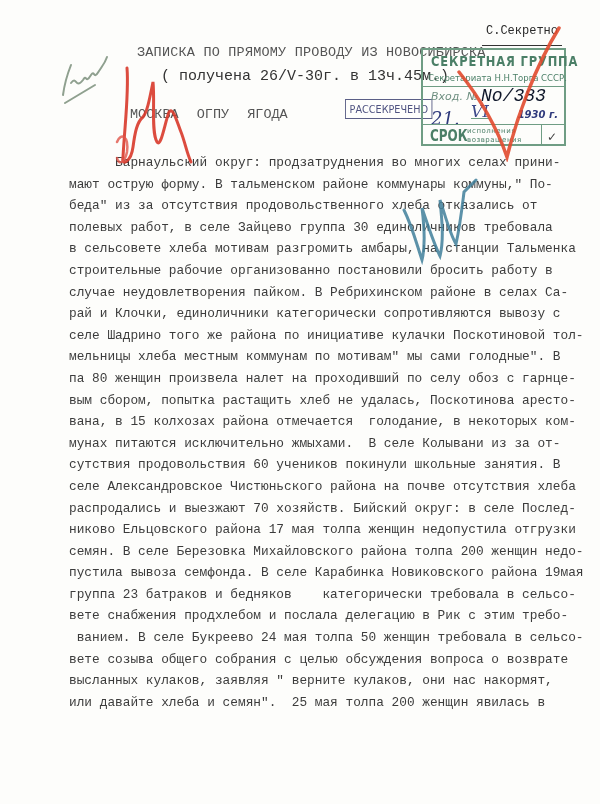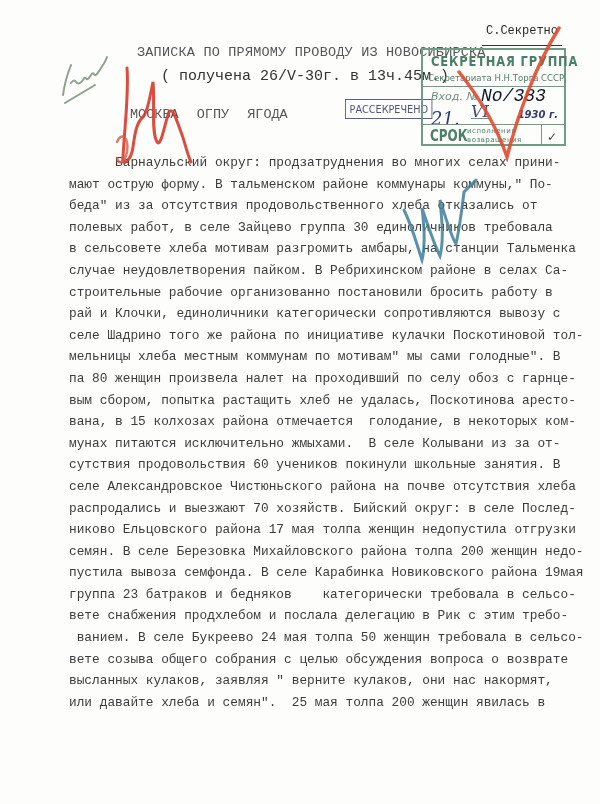--- a/index.html
+++ b/index.html
@@ -128,22 +128,22 @@
     <div class="s-vert"></div>
     <div class="s-check">✓</div>
   </div>
 
   <div class="body-text">
     <div class="line">      Барнаульский округ: продзатруднения во многих селах прини-</div>
     <div class="line">мают острую форму. В тальменском районе коммунары коммуны," По-</div>
     <div class="line">беда" из за отсутствия продовольственного хлеба отказались от</div>
     <div class="line">полевых работ, в селе Зайцево группа 30 единоличников требовала</div>
     <div class="line">в сельсовете хлеба мотивам разгромить амбары, на станции Тальменка</div>
+    <div class="line">строительные рабочие организованно постановили бросить работу в</div>
     <div class="line">случае неудовлетворения пайком. В Ребрихинском районе в селах Са-</div>
-    <div class="line">строительные рабочие организованно постановили бросить работу в</div>
     <div class="line">рай и Клочки, единоличники категорически сопротивляются вывозу с</div>
     <div class="line">селе Шадрино того же района по инициативе кулачки Поскотиновой тол-</div>
     <div class="line">мельницы хлеба местным коммунам по мотивам" мы сами голодные". В</div>
     <div class="line">па 80 женщин произвела налет на проходивший по селу обоз с гарнце-</div>
     <div class="line">вым сбором, попытка растащить хлеб не удалась, Поскотинова аресто-</div>
     <div class="line">вана, в 15 колхозах района отмечается  голодание, в некоторых ком-</div>
     <div class="line">мунах питаются исключительно жмыхами.  В селе Колывани из за от-</div>
     <div class="line">сутствия продовольствия 60 учеников покинули школьные занятия. В</div>
     <div class="line">селе Александровское Чистюньского района на почве отсутствия хлеба</div>
     <div class="line">распродались и выезжают 70 хозяйств. Бийский округ: в селе Послед-</div>

